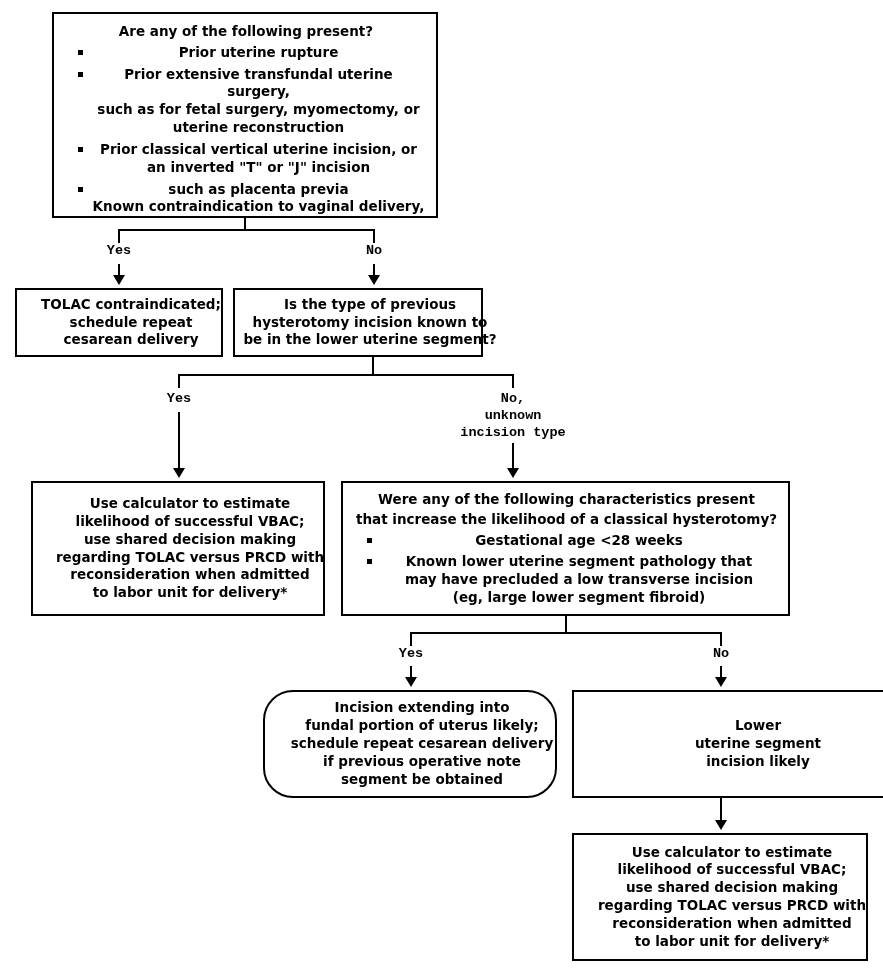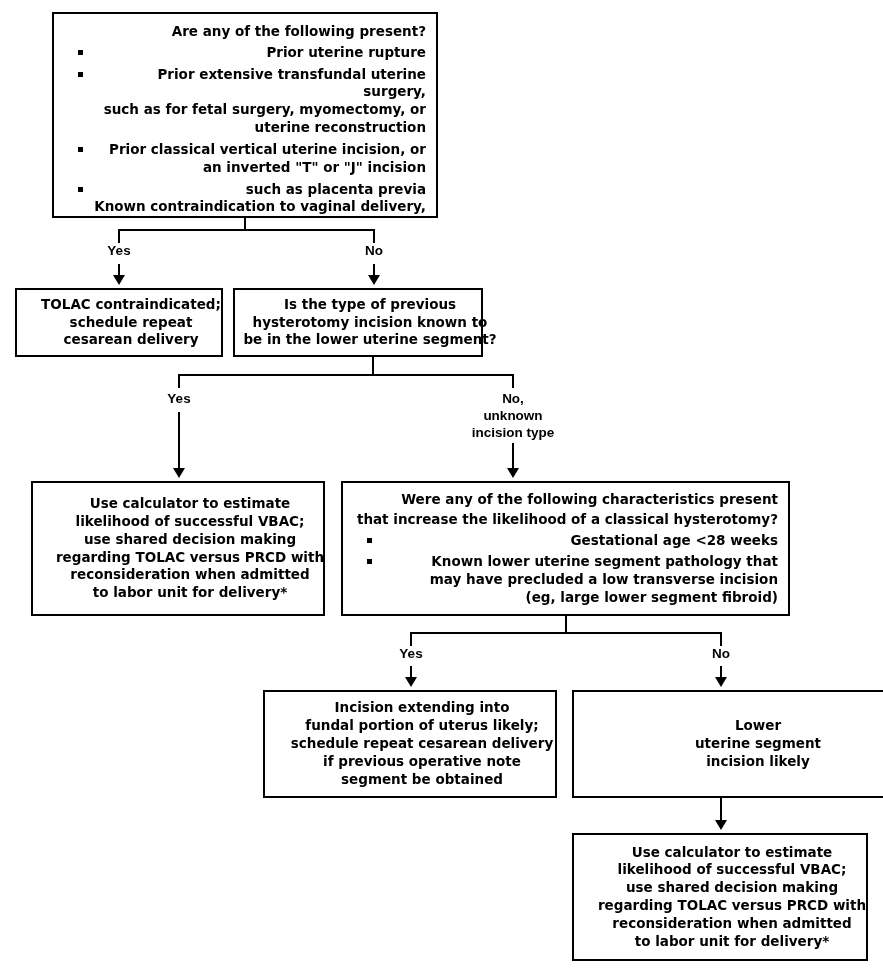--- a/index.html
+++ b/index.html
@@ -30,21 +30,21 @@
   }
   .box.center {
     display: flex;
     flex-direction: column;
     align-items: center;
     justify-content: center;
     text-align: center;
     padding-left: 24px;
   }
   .box.left {
-    text-align: right;
+    text-align: center;
     padding: 9px 10px 9px 12px;
   }
   .box .line { display: block; white-space: nowrap; }
   .q-head { display: block; margin-bottom: 2px; }
   ul.bullets {
     list-style: none;
     margin: 0;
     padding: 0 0 0 12px;
   }
   ul.bullets > li {
@@ -77,21 +77,21 @@
   }
   .arrowhead {
     position: absolute;
     width: 0; height: 0;
     border-left: 6px solid transparent;
     border-right: 6px solid transparent;
     border-top: 10px solid #000000;
   }
   .edge-label {
     position: absolute;
-    font-family: Liberation Sans, sans-serif;
+    font-family: Liberation Mono, monospace;
     font-weight: bold;
     font-size: 13.5px;
     line-height: 1.25;
     color: #000000;
     text-align: center;
     white-space: nowrap;
   }
 </style>
 </head>
 <body>
@@ -192,21 +192,21 @@
   <div class="vline" style="left:720px; top:632px; height:14px;"></div>
 
   <div class="edge-label" style="left:380px; top:646px; width:62px;">Yes</div>
   <div class="edge-label" style="left:690px; top:646px; width:62px;">No</div>
 
   <div class="vline" style="left:410px; top:666px; height:13px;"></div>
   <div class="arrowhead" style="left:405px; top:677px;"></div>
   <div class="vline" style="left:720px; top:666px; height:13px;"></div>
   <div class="arrowhead" style="left:715px; top:677px;"></div>
 
-  <div class="box center" style="left:263px; top:690px; width:294px; height:108px;">
+  <div class="box center" style="left:263px; top:690px; width:294px; height:108px;border-radius:30px;">
     <span class="line">Incision extending into</span>
     <span class="line">fundal portion of uterus likely;</span>
     <span class="line">schedule repeat cesarean delivery</span>
     <span class="line">if previous operative note</span>
     <span class="line">segment be obtained</span>
   </div>
 
   <div class="box center" style="left:572px; top:690px; width:348px; height:108px;">
     <span class="line">Lower</span>
     <span class="line">uterine segment</span>

